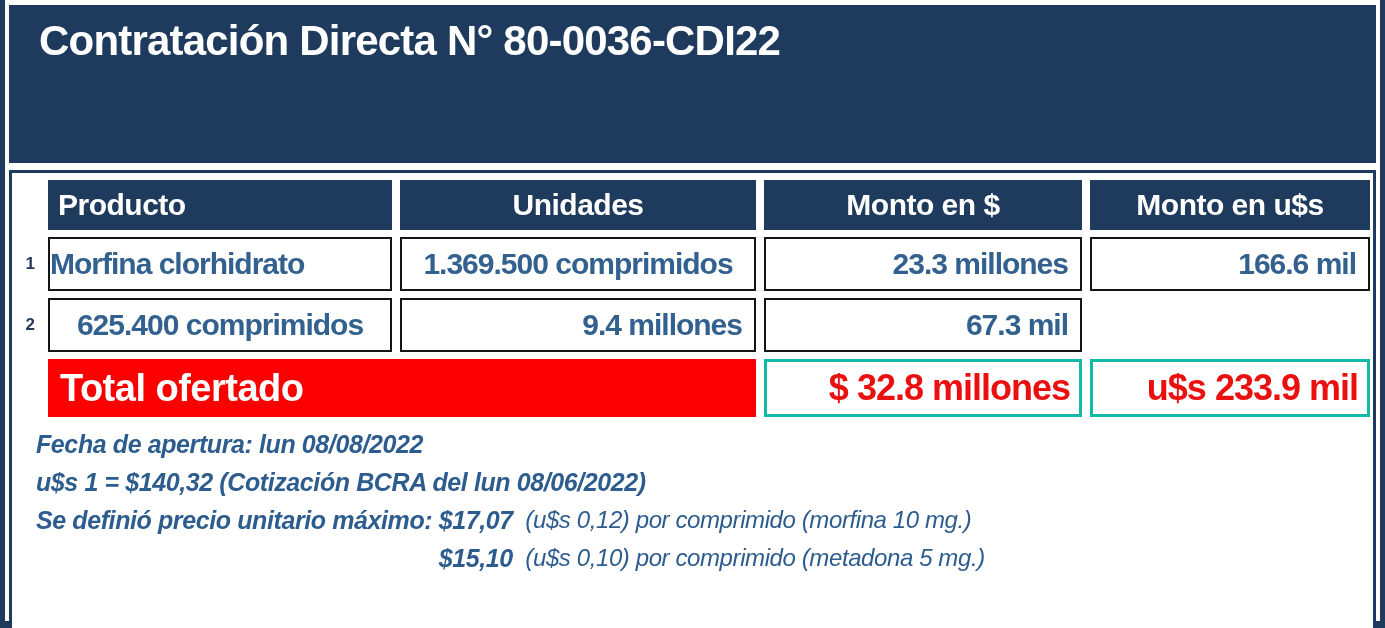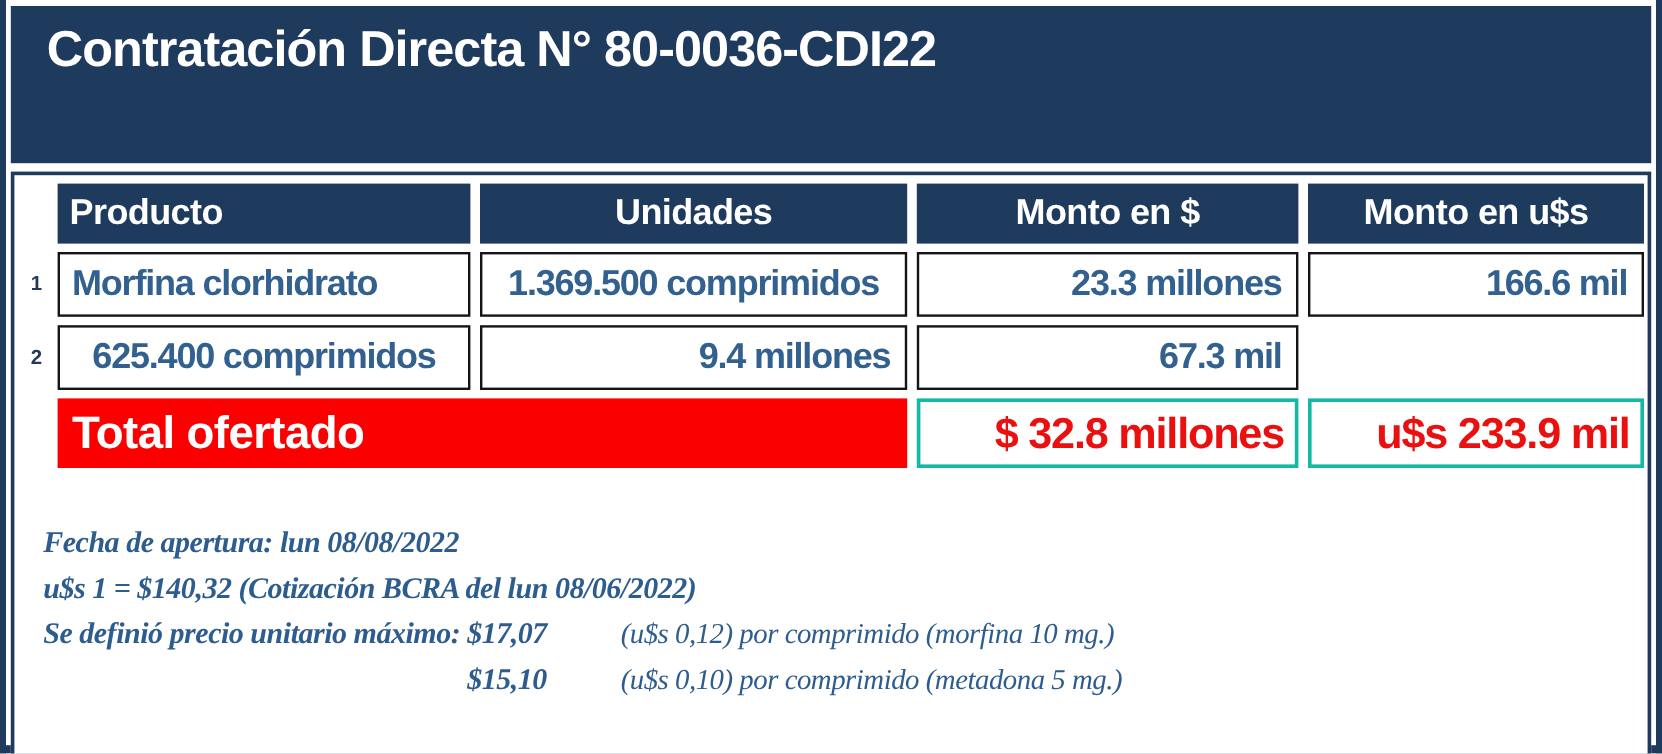--- a/index.html
+++ b/index.html
@@ -11,21 +11,21 @@
   }
   .page {
     width:1385px; height:628px;
     background:#ffffff;
     border-left:5px solid #1E3B5E;
     border-right:5px solid #1E3B5E;
     border-bottom:7px solid #1E3B5E;
     padding-top:5px;
   }
   .header-band {
-    height:131px;
+    height:158px;
     margin:0 4px;
     background:#1E3B5E;
     padding:13px 0 0 30px;
   }
   .title {
     color:#ffffff;
     font-size:42px;
     font-weight:bold;
     letter-spacing:-0.8px;
     line-height:1.1;
@@ -62,21 +62,21 @@
   .th.left { justify-content:flex-start; padding-left:10px; }
   .td {
     background:#ffffff;
     border:2px solid #151515;
     color:#33618F;
     font-size:30px;
     font-weight:bold;
     letter-spacing:-1px;
     display:flex; align-items:center;
   }
-  .td.product { padding-left:10px; }
+  .td.product { }
   .td.units   { justify-content:center; }
   .td.amount  { justify-content:flex-end; padding-right:12px; }
   .rownum {
     color:#24395A;
     font-size:17px;
     font-weight:bold;
     display:flex; align-items:center; justify-content:flex-end;
     padding-right:5px;
   }
   .total-label {
@@ -93,25 +93,24 @@
     background:#ffffff;
     border:3px solid #14b8a6;
     color:#EB1010;
     font-size:36px;
     font-weight:bold;
     letter-spacing:-1px;
     display:flex; align-items:center; justify-content:flex-end;
     padding-right:9px;
   }
   .notes {
-    margin-top:44px;
+    margin-top:8px;
     padding-left:18px;
     color:#2D5C8E;
     font-style:italic;
-    font-family:Liberation Serif, serif;
   }
   .note {
     font-size:25px;
     font-weight:bold;
     letter-spacing:-0.4px;
     line-height:38px;
     white-space:pre;
   }
   .note .reg { font-weight:normal; font-size:24px; white-space:pre; }
   .price { display:flex; }

